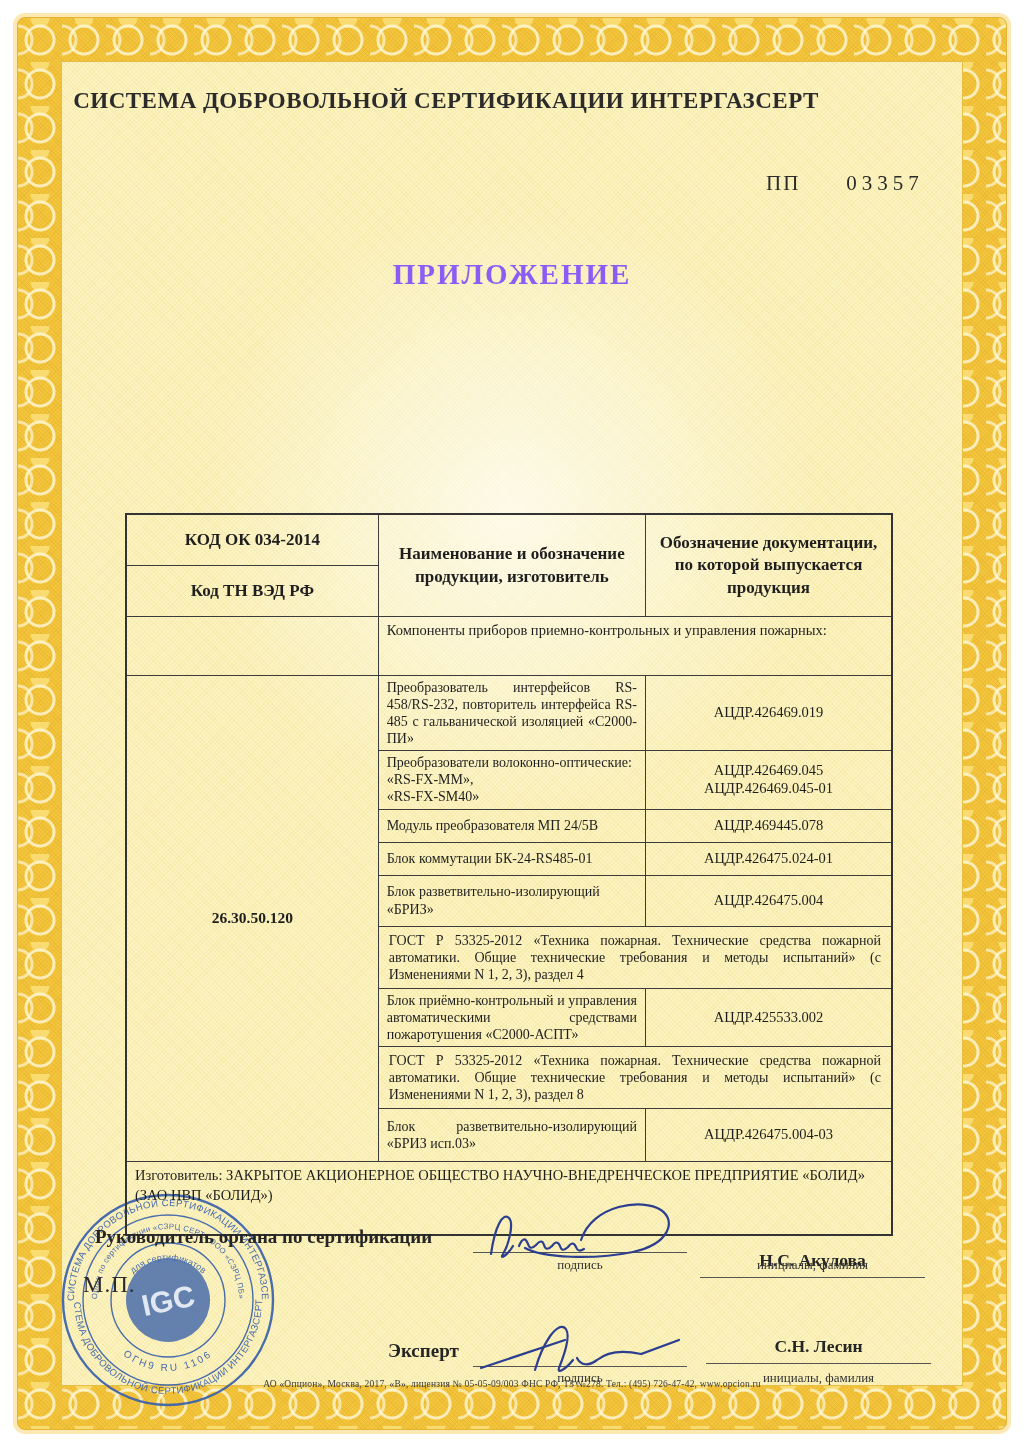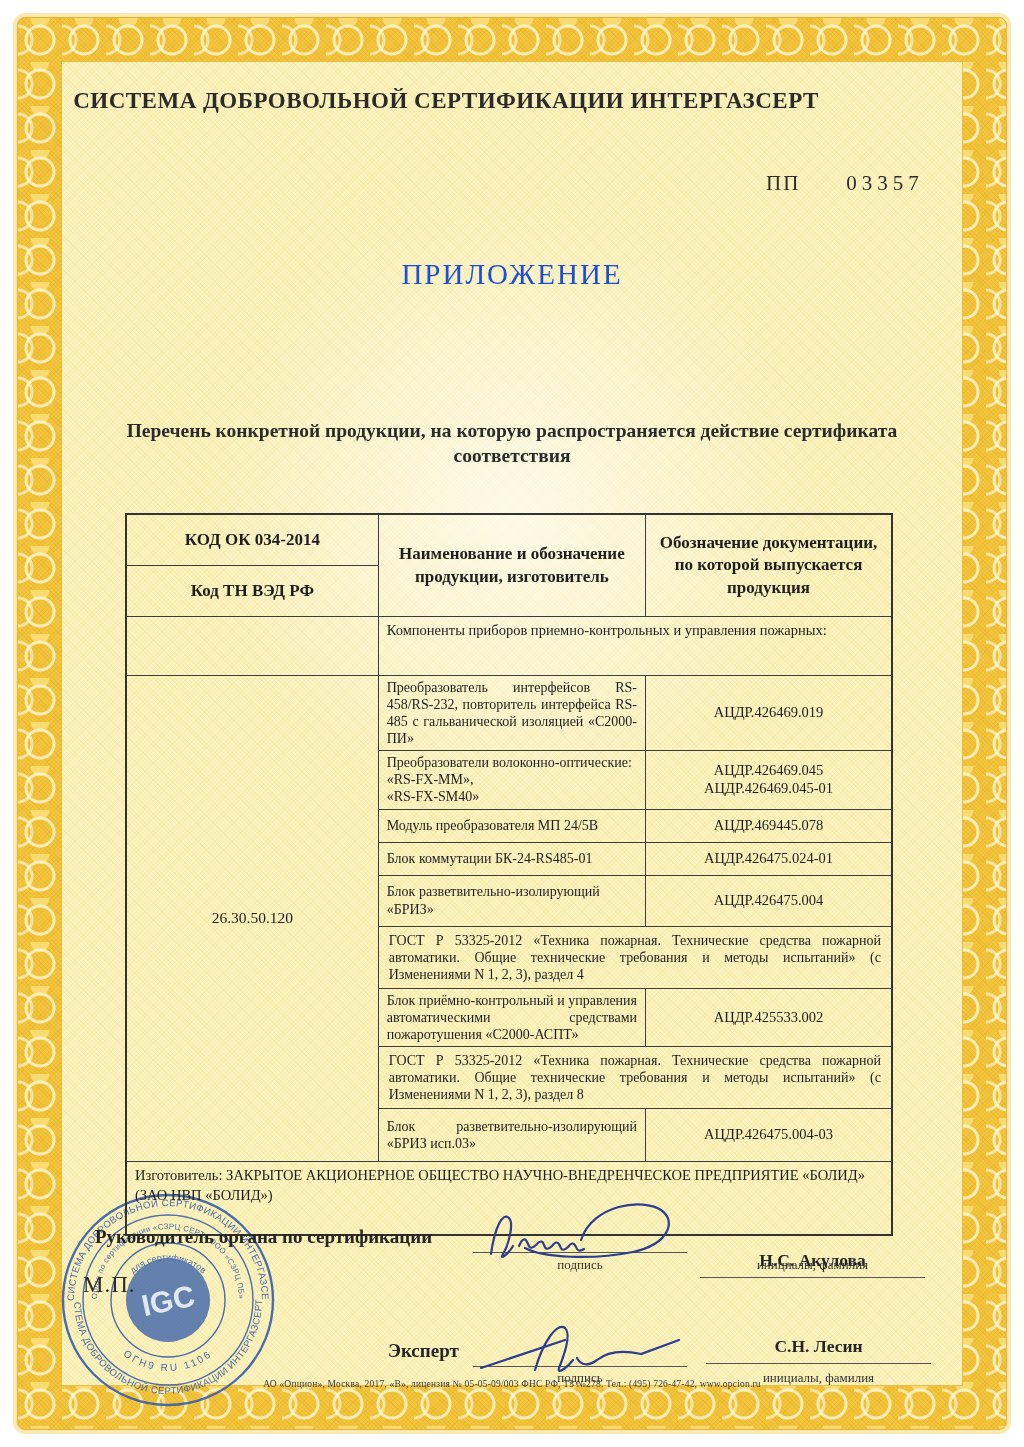--- a/index.html
+++ b/index.html
@@ -31,35 +31,35 @@
       repeating-linear-gradient(-45deg, rgba(240,214,120,.18) 0 1px, transparent 1px 3px);
     border:1px solid #e7bd45;
   }
   
   .sys-title { position:absolute; top:88px; left:0; width:892px; text-align:center;
     font-size:23px; font-weight:bold; letter-spacing:.5px; color:#2b2b2b; z-index:2; }
   .pp-block { position:absolute; top:171px; left:766px; font-size:21px; color:#2b2b2b; z-index:2; }
   .pp-block .pp-code { margin-right:46px; letter-spacing:2px; }
   .pp-block .pp-num { letter-spacing:5px; }
   .doc-title { position:absolute; top:258px; left:0; width:1024px; text-align:center;
-    font-size:29px; font-weight:normal; letter-spacing:2px; color:#1d4ed8; z-index:2; }
+    font-size:29px; font-weight:bold; letter-spacing:2px; color:#8b5cf6; z-index:2; }
   .cert-line { position:absolute; top:336px; left:0; width:1024px; text-align:center; z-index:2; }
   .cert-line .lbl { font-size:21px; font-weight:bold; color:#2b2b2b; }
   .cert-line .num { font-size:18.5px; font-weight:bold; color:#2b2b2b; margin-left:16px; letter-spacing:.3px; }
   .subtitle { position:absolute; top:418px; left:82px; width:860px; text-align:center;
     font-size:19.5px; font-weight:bold; line-height:25px; color:#2b2b2b; z-index:2; }
   
   .table-wrap { position:absolute; left:125px; top:513px; width:768px; z-index:2; }
   table { width:100%; border-collapse:collapse; border:2px solid #333; background:transparent; }
   th,td { border:1px solid #3c3c3c; color:#1e1e1e; }
   th { font-size:17px; line-height:1.3; font-weight:bold; padding:4px 6px; text-align:center; vertical-align:middle; }
   .h-c1t,.h-c1b { height:42px; }
   td { font-size:14px; line-height:1.22; padding:3px 8px; vertical-align:middle;margin-left:8px; }
   td.group-cell { height:50px; vertical-align:top; padding-top:5px; font-size:14.5px; }
-  td.code-cell { text-align:center; font-size:15.5px; }
+  td.code-cell { text-align:center; font-size:15.5px;font-weight:bold; }
   td.name { text-align:left; }
   td.just { text-align:justify; }
   td.doc { text-align:center; font-size:14.5px; }
   td.gost { text-align:justify; padding:5px 10px; }
   td.mfr { height:64px; vertical-align:top; font-size:14.5px; line-height:1.35; padding:4px 8px; }
   .pre { white-space:pre-line; }
   
   .sig-label { position:absolute; font-weight:bold; font-size:19px; color:#252525; z-index:3; }
   .sig-line { position:absolute; width:214px; border-bottom:1.5px solid #555; z-index:3; }
   .sig-line svg { position:absolute; left:0; bottom:-10px; overflow:visible; }
@@ -80,21 +80,20 @@
 
   <div class="sys-title">СИСТЕМА ДОБРОВОЛЬНОЙ СЕРТИФИКАЦИИ ИНТЕРГАЗСЕРТ</div>
 
   <div class="pp-block">
     <span class="pp-code">ПП</span><span class="pp-num">03357</span>
   </div>
 
   <div class="doc-title">ПРИЛОЖЕНИЕ</div>
 
 
-  <div class="subtitle">Перечень конкретной продукции, на которую распространяется действие сертификата соответствия</div>
 
   <div class="table-wrap">
     <table>
       <colgroup>
           <col style="width:253px">
           <col style="width:268px">
           <col style="width:247px">
         </colgroup>
       <thead>
         <tr>

